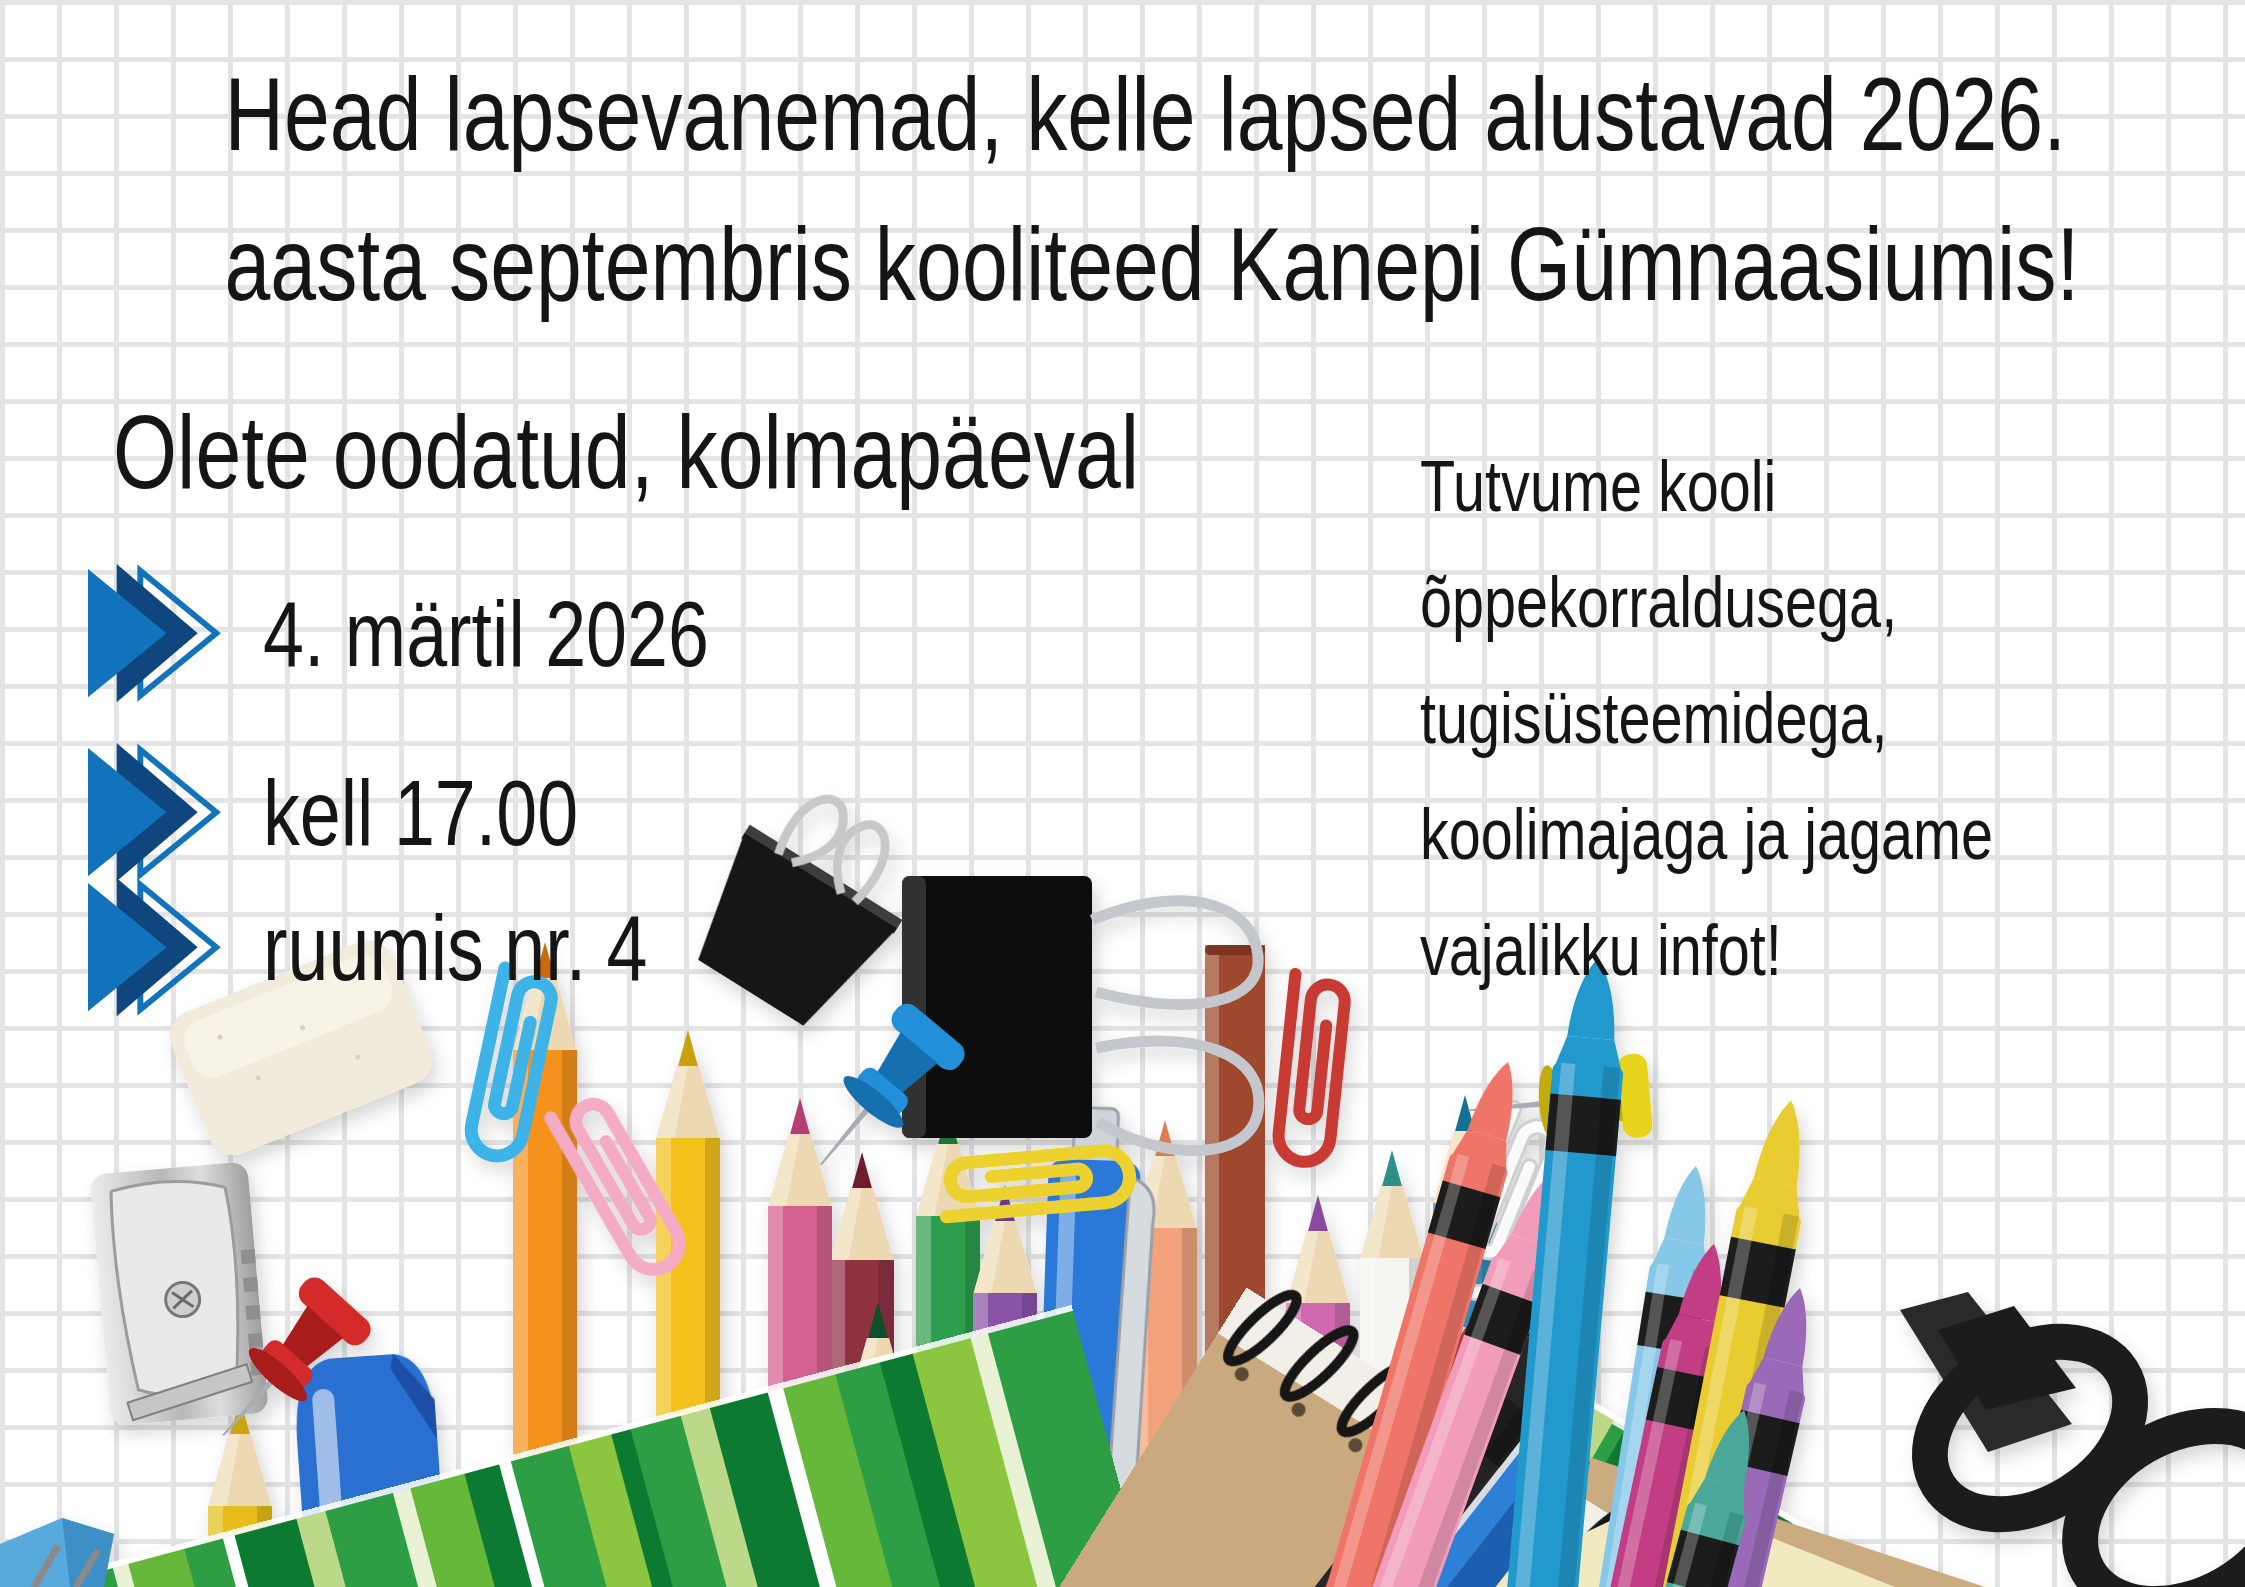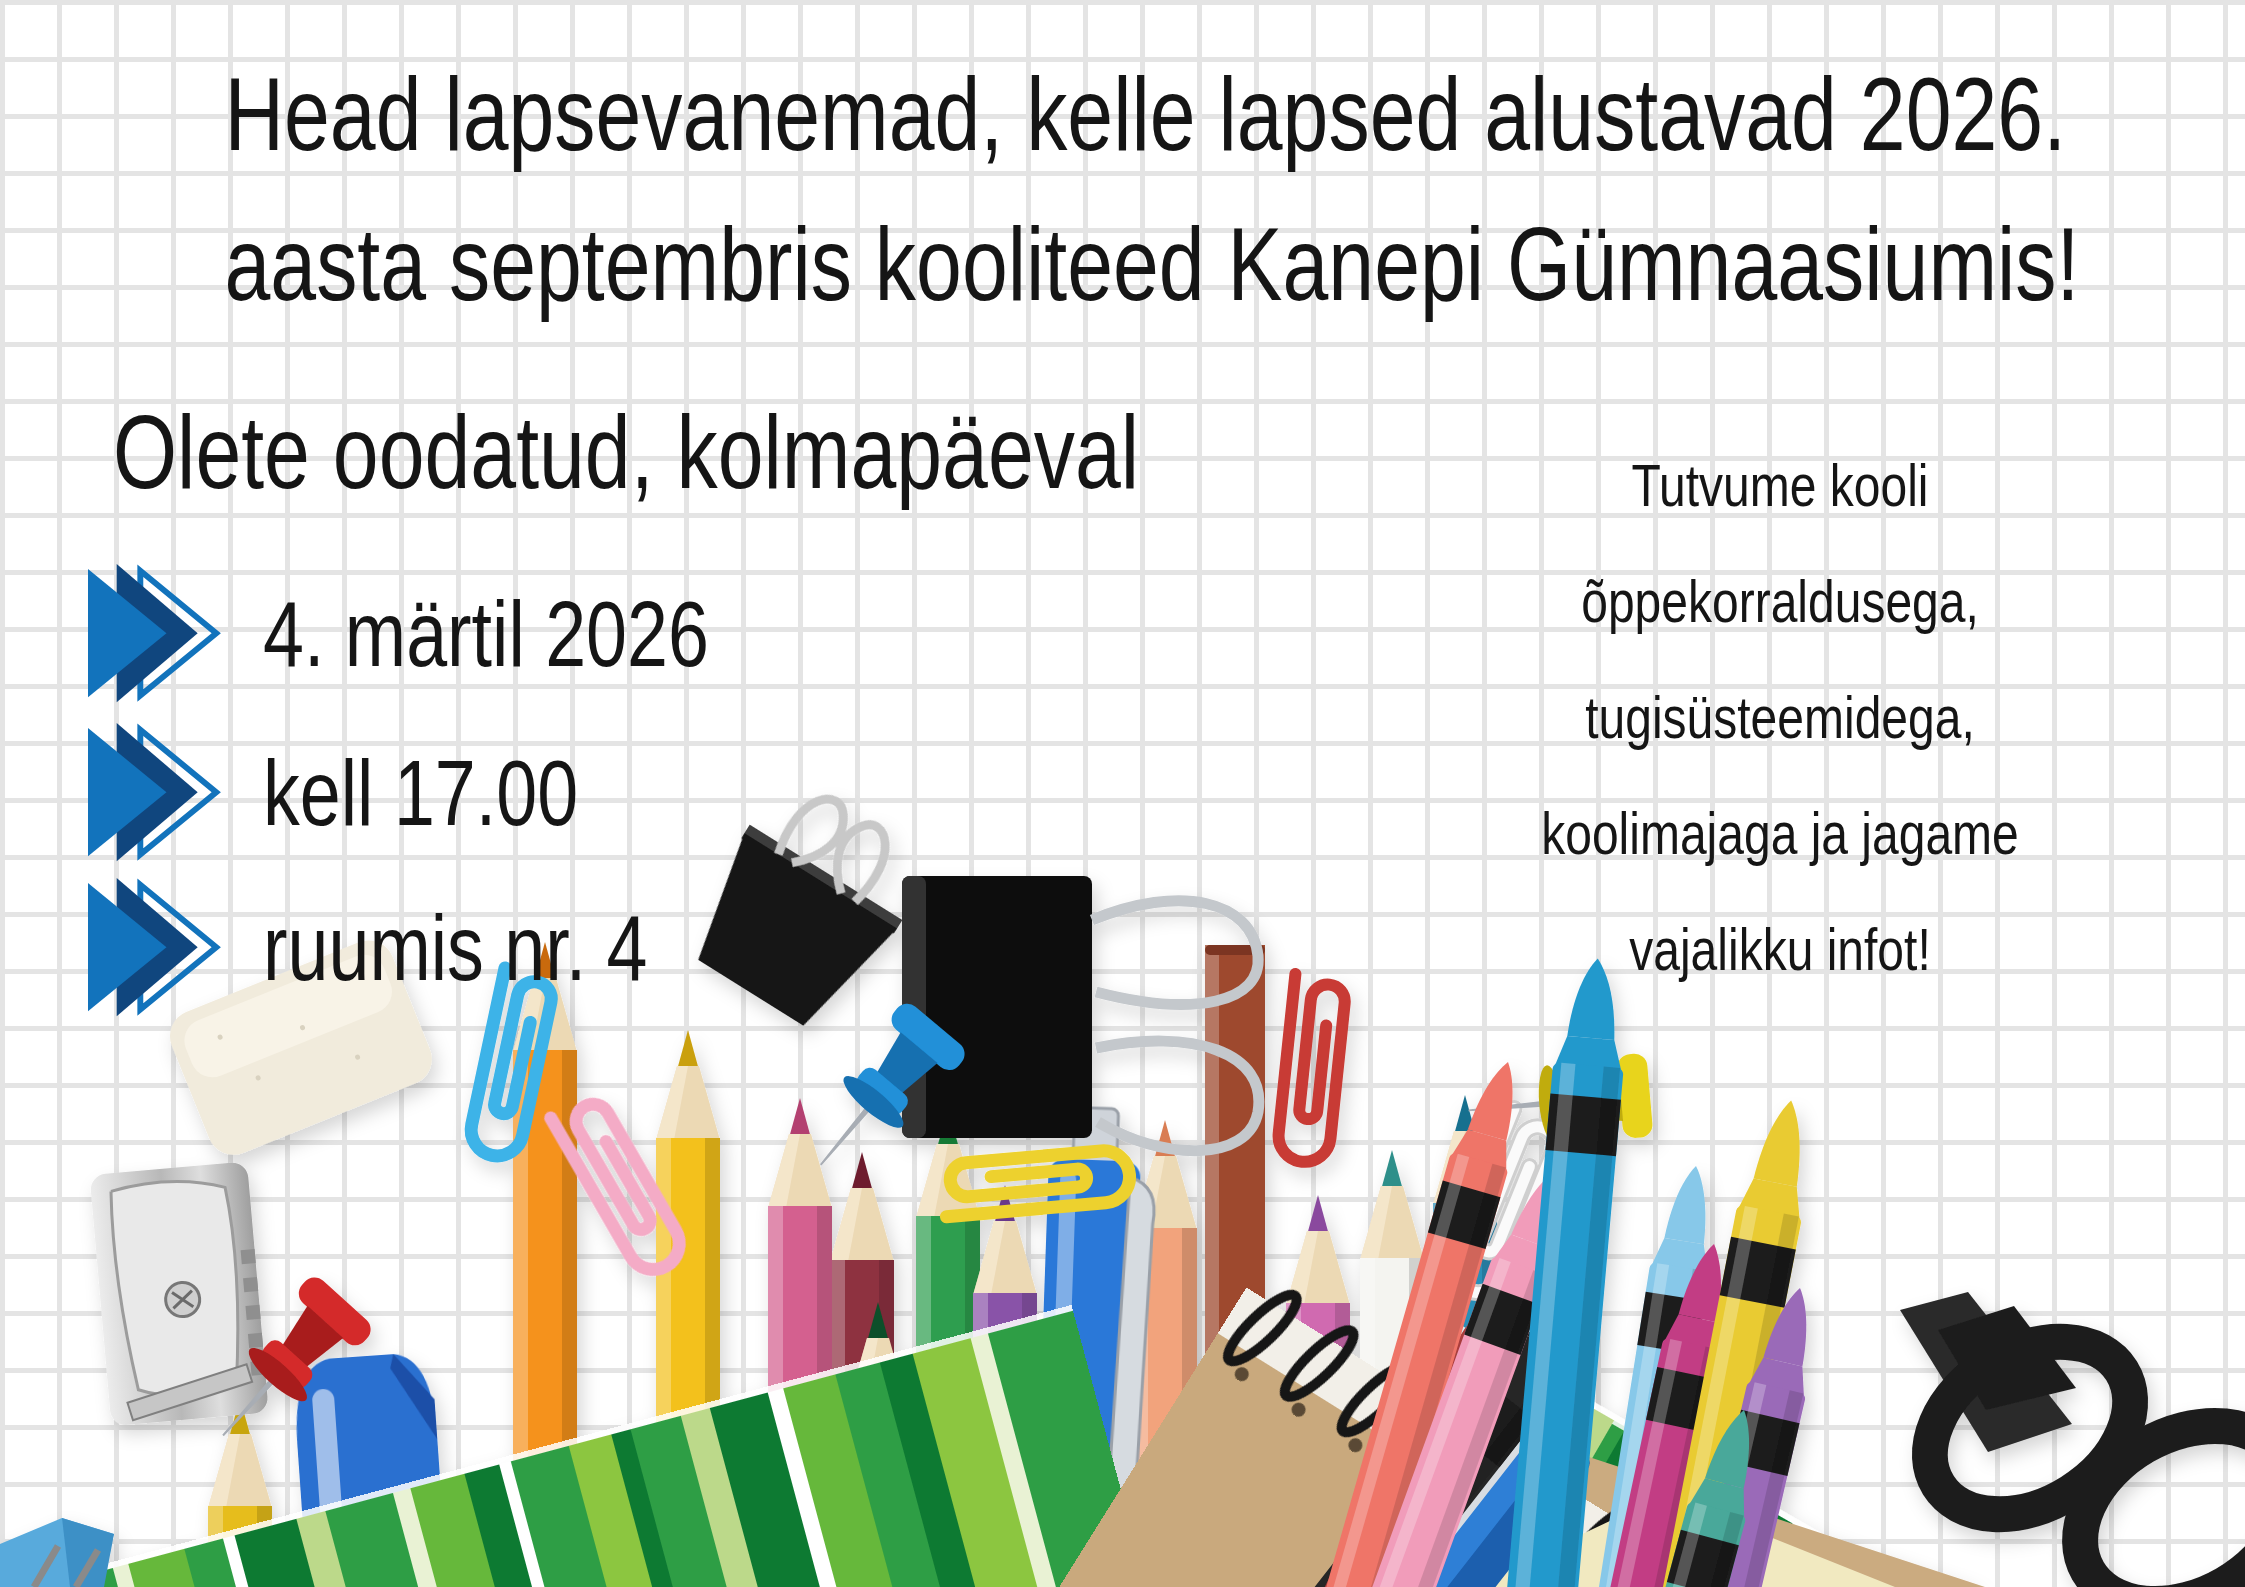--- a/index.html
+++ b/index.html
@@ -26,24 +26,24 @@
   }
   .bullet-row{
     position:absolute;left:80px;height:162px;
     display:flex;align-items:center;padding-left:8px;
   }
   .bullet-row .arrow{width:135px;height:162px;flex:0 0 auto;}
   .bullet-row .blabel{
     padding-left:50px;font-size:92px;white-space:nowrap;
     transform:scaleX(0.8);transform-origin:0 50%;
   }
-  .row1{top:553px}.row2{top:712px}.row3{top:867px}
+  .row1{top:553px}.row2{top:732px}.row3{top:867px}
   .side-note{
     position:absolute;left:1330px;top:428px;width:900px;
-    font-size:60px;line-height:116px;text-align:center;white-space:nowrap;
+    font-size:72px;line-height:116px;white-space:nowrap;
   }
   .side-note .nline{transform:scaleX(0.8);transform-origin:50% 50%;}
   .collage{position:absolute;left:0;top:0;z-index:1;}
   .text-layer{position:relative;z-index:2;}
   .tri-outline{fill:none;stroke:var(--arrow-blue,#1273bc);stroke-width:7px;}
   .tri-dark{fill:var(--arrow-dark-blue,#10467e);}
   .tri-light{fill:var(--arrow-blue,#1273bc);}
 </style>
 </head>
 <body>

